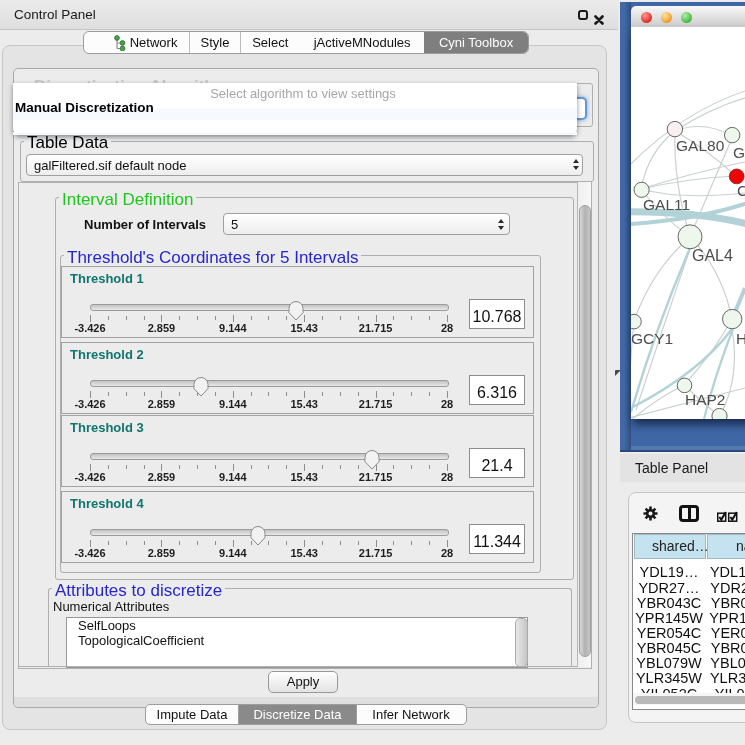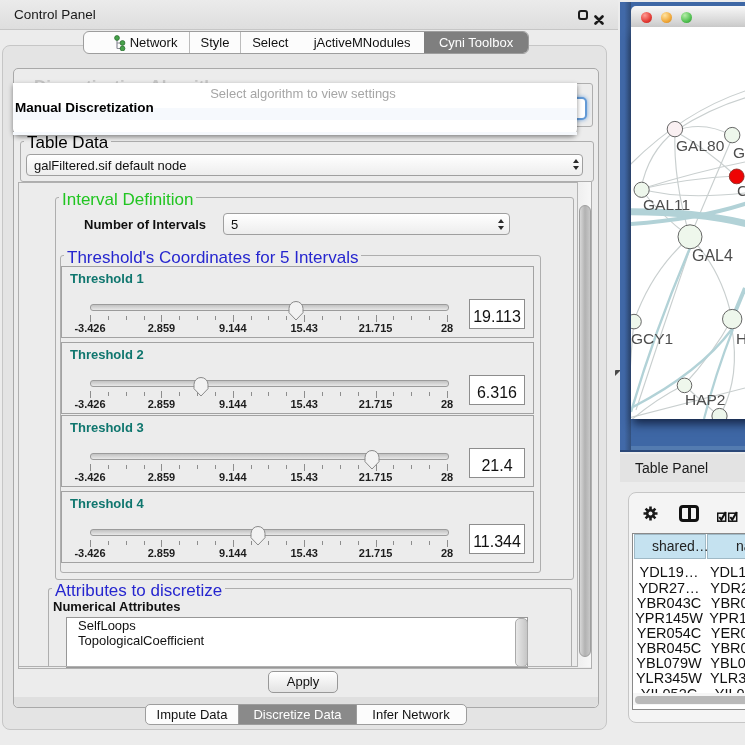--- a/index.html
+++ b/index.html
@@ -170,21 +170,21 @@
       <span class="tlab" style="left:28px;">-3.426</span>
       <span class="tlab" style="left:99.4px;">2.859</span>
       <span class="tlab" style="left:170.8px;">9.144</span>
       <span class="tlab" style="left:242.20000000000002px;">15.43</span>
       <span class="tlab" style="left:313.6px;">21.715</span>
       <span class="tlab" style="left:385px;">28</span>
       <div class="thumb" style="left: 234.1px;"><svg width="17" height="21" viewBox="0 0 17 21">
           <defs></defs>
           <path d="M1.5,8.5 a7,7 0 0 1 14,0 l0,4.2 -7,7.3 -7,-7.3 z" fill="#f2f2f2" stroke="#8a8a8a" stroke-width="1"></path>
         </svg></div>
-      <div class="vbox">19.113</div>
+      <div class="vbox">10.768</div>
     </div>
     <div class="trow" style="top:342px;">
       <div class="tl">Threshold 2</div>
       <div class="track"></div>
       <div class="minor"></div>
       <div class="major"></div>
       <span class="tlab" style="left:28px;">-3.426</span>
       <span class="tlab" style="left:99.4px;">2.859</span>
       <span class="tlab" style="left:170.8px;">9.144</span>
       <span class="tlab" style="left:242.20000000000002px;">15.43</span>
@@ -227,21 +227,21 @@
       <div class="thumb" style="left: 195.8px;"><svg width="17" height="21" viewBox="0 0 17 21">
           <defs></defs>
           <path d="M1.5,8.5 a7,7 0 0 1 14,0 l0,4.2 -7,7.3 -7,-7.3 z" fill="#f2f2f2" stroke="#8a8a8a" stroke-width="1"></path>
         </svg></div>
       <div class="vbox">11.344</div>
     </div>
   </div>
 
 <div class="group" style="left:48px;top:588px;width:522px;height:78px;border-bottom:none;border-radius:3px 3px 0 0;"></div>
 <div class="gtitle" style="left:52px;top:581px;color:#2626cf;">Attributes to discretize</div>
-<div class="abs" style="left:53px;top:599px;font-size:13px;font-weight:bold;color:#111;">Numerical Attributes</div>
+<div class="abs" style="left:53px;top:599px;font-size:13px;font-weight:normal;color:#111;">Numerical Attributes</div>
 <div id="attlist">
   <div>SelfLoops</div>
   <div>TopologicalCoefficient</div>
 </div>
 <div class="abs" style="left:515px;top:618px;width:11px;height:47px;background:linear-gradient(to right,#e8e8e8,#c6c6c6);border:1px solid #aaa;border-radius:5px;"></div>
 <div class="abs" style="left:19px;top:666px;width:571px;height:1px;background:#b0b0b0;"></div>
 <div id="vscroll"></div>
 <div id="vthumb"></div>
 <div id="apply">Apply</div>
 <div id="btabs">

